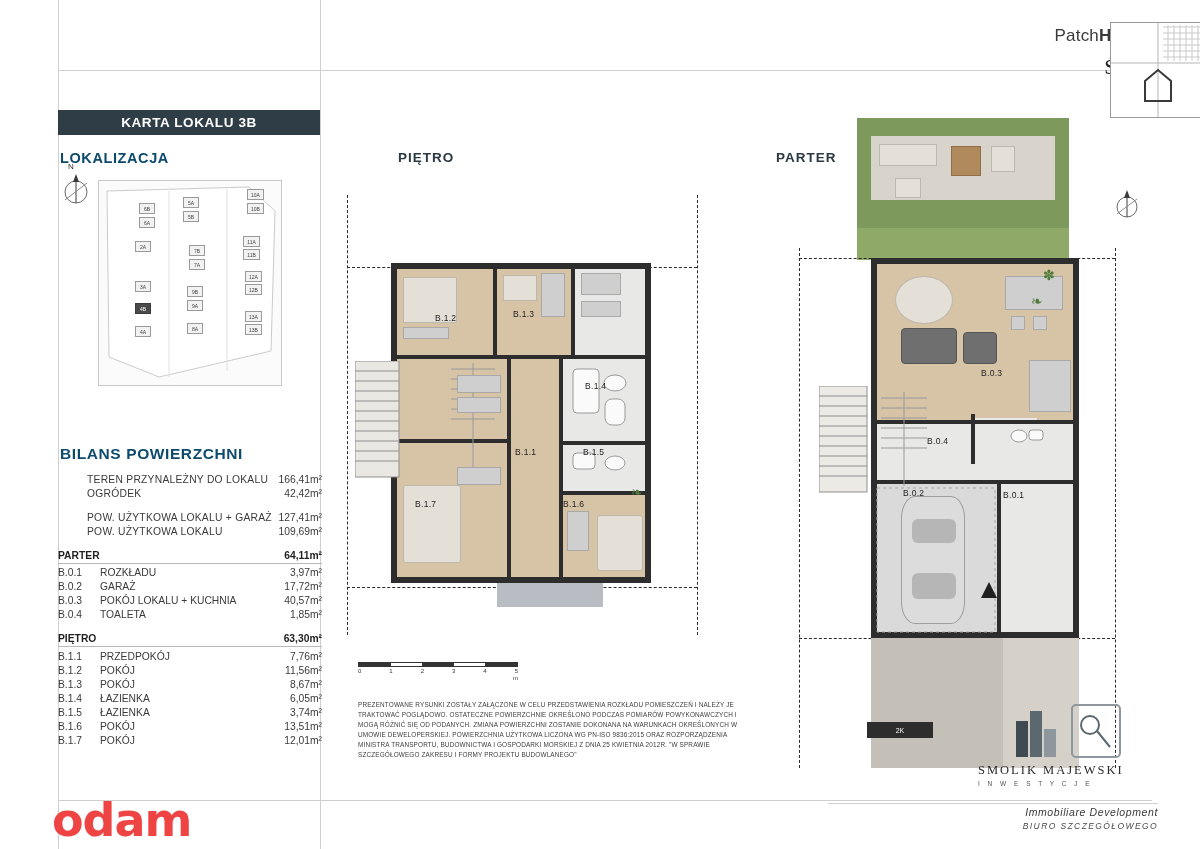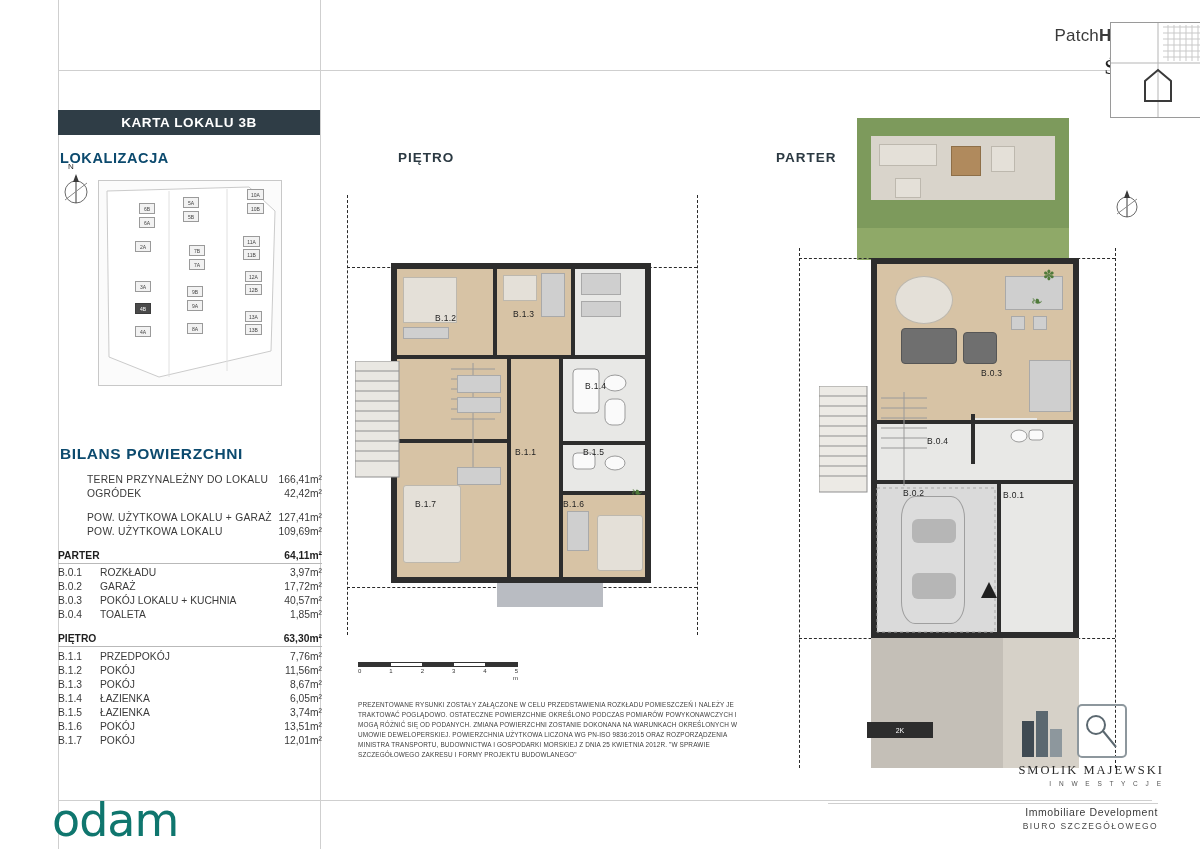--- a/index.html
+++ b/index.html
@@ -115,34 +115,34 @@
   .scalebar .ticks span:last-child { flex:0 0 auto; }
 
   
   .disclaimer {
     position:absolute; left:358px; top:700px; width:400px;
     font-size:6.4px; line-height:1.55; color:#3d3d3d; letter-spacing:.15px;
     text-transform:uppercase;
   }
 
   
-  .sm-logo { position:absolute; right:36px; bottom:62px; text-align:right; width:180px; }
+  .sm-logo { position:absolute; right:42px; bottom:62px; text-align:left; width:180px; }
   .sm-logo .marks { display:flex; align-items:flex-end; justify-content:center; gap:10px; height:60px; }
   .sm-name { font-size:12.5px; letter-spacing:2px; color:#2b2b2b; margin-top:4px; font-family:"Liberation Serif", serif; }
   .sm-sub  { font-size:6.5px; letter-spacing:3px; color:#555; margin-top:2px; }
 
-  .imm { position:absolute; right:42px; bottom:18px; text-align:right; }
+  .imm { position:absolute; right:42px; bottom:18px; text-align:right;font-style:italic; }
   .imm .l1 { font-size:10.5px; letter-spacing:.6px; color:#3a3a3a; }
   .imm .l2 { font-size:8.5px; letter-spacing:1.4px; color:#4a4a4a; margin-top:3px; }
   .imm-rule { position:absolute; right:42px; bottom:45px; width:330px; height:1px; background:#cfcfcf; }
 
   
   .odam {
     position:absolute; left:52px; bottom:2px;
-    font-size:46px; font-weight:400; color:#0f766e; letter-spacing:-1px;
+    font-size:46px; font-weight:700; color:#ef4444; letter-spacing:-1px;
     font-family:"DejaVu Sans", sans-serif;
   }
   .arrow-n2 { position:absolute; right:56px; top:188px; width:34px; height:34px; }
 </style>
 </head>
 <body>
 
 <div class="frame-left"></div>
 <div class="frame-right"></div>
 <div class="frame-top"></div>

